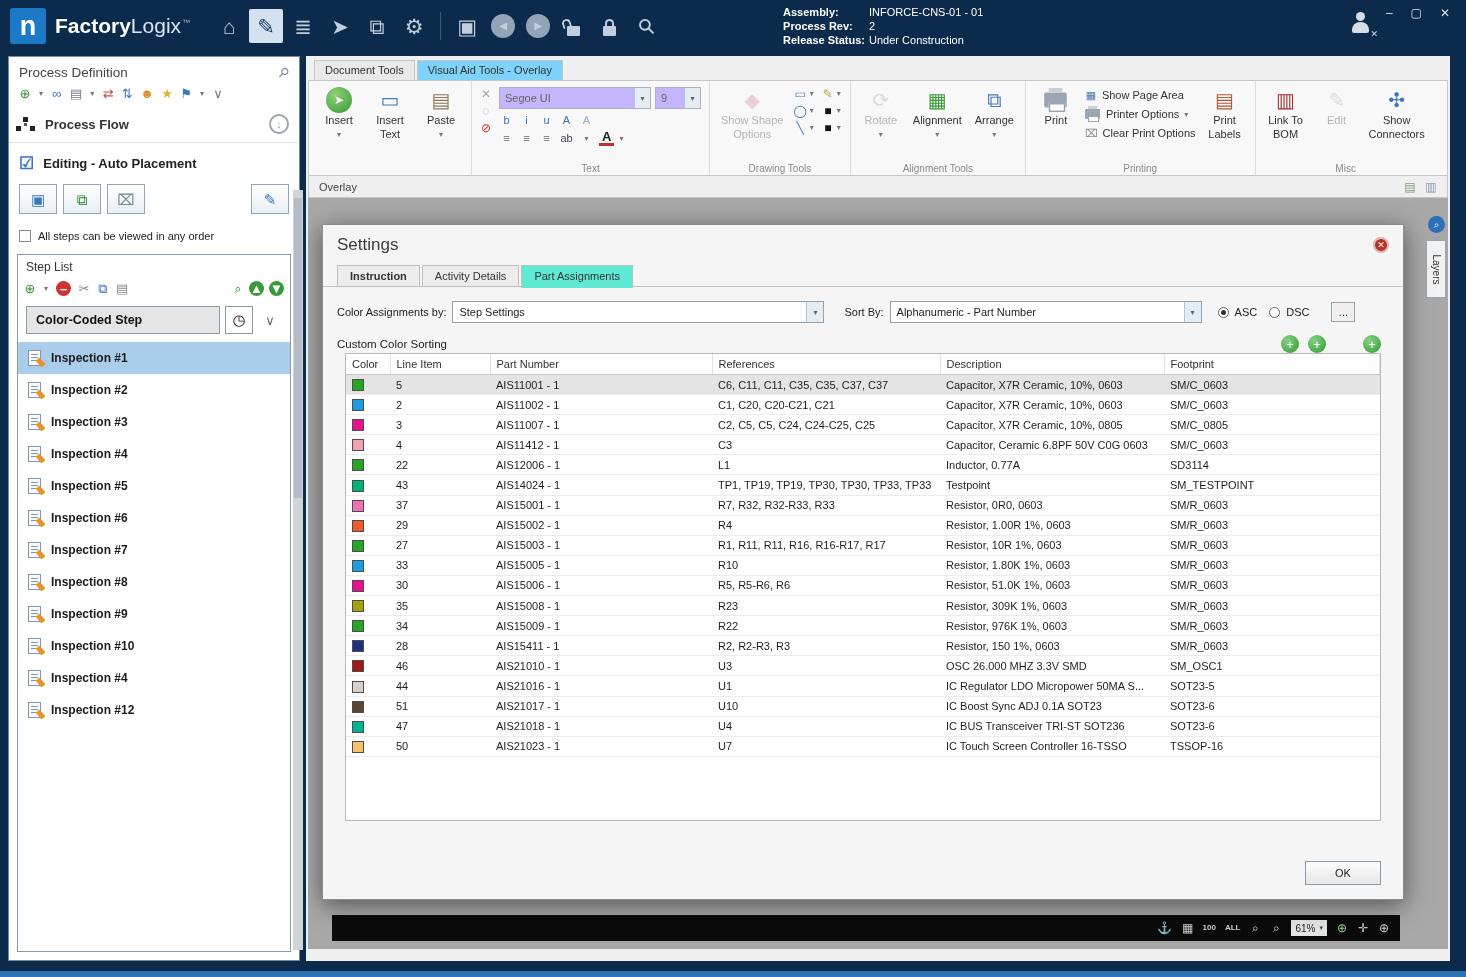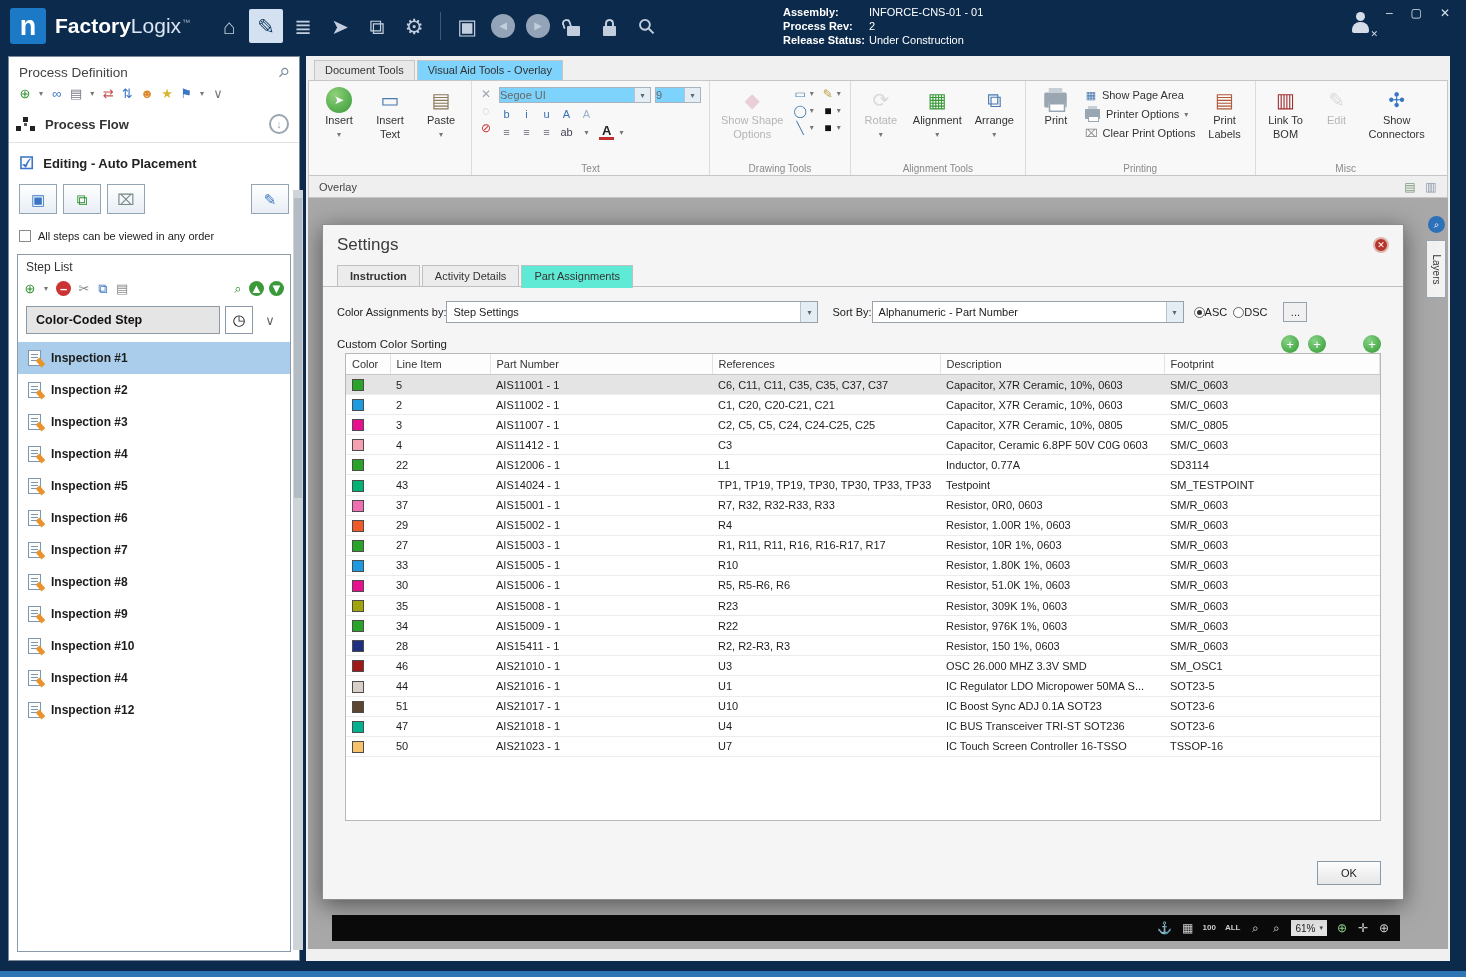--- a/index.html
+++ b/index.html
@@ -84,21 +84,21 @@
   .rbig.disabled{color:#b5b5b5;}
   .rbig.disabled .bigic{opacity:.45;}
   .dd{font-size:8px;color:#777;}
   .ins-circ{width:26px;height:26px;border-radius:50%;background:radial-gradient(circle at 35% 30%,#8fd07a,#379a37);color:#fff !important;font-size:12px !important;display:flex;align-items:center;justify-content:center;}
   .mini-col1{display:flex;flex-direction:column;gap:5px;padding-top:3px;}
   .mini-col1 .gicon{font-size:12px;}
   .mini-grid{display:grid;grid-template-columns:auto auto;gap:5px 2px;align-content:start;padding-top:3px;align-items:center;}
   .mini-grid .gicon{font-size:12px;}
   .text-col{display:flex;flex-direction:column;gap:4px;padding-top:2px;}
   .selrow{display:flex;gap:4px;}
-  .selbox{display:flex;align-items:center;border:1px solid #aab4be;background:#7dd3fc;height:16px;font-size:11px;color:#666;}
+  .selbox{display:flex;align-items:center;border:1px solid #aab4be;background:#c4b5fd;height:22px;font-size:11px;color:#666;padding-left:5px;}
   .selbox .arrow{margin-left:auto;width:16px;height:100%;background:#e4ecf4;border-left:1px solid #b8c4d0;display:flex;align-items:center;justify-content:center;font-size:8px;color:#567;}
   .fmt-row{display:flex;gap:5px;align-items:center;}
   .fmt-row .gicon{width:15px;height:14px;font-size:11px;}
   .font-color-A{font-weight:bold;color:#222;border-bottom:3px solid #c03030;line-height:12px;padding:0 3px;font-size:13px;}
   .pr-col{display:flex;flex-direction:column;gap:5px;font-size:11px;color:#333;padding-top:4px;}
   .pr-item{display:flex;align-items:center;gap:5px;white-space:nowrap;}
   .printer-ic{width:15px;height:10px;background:#9aa6b2;border-radius:1px;position:relative;flex:none;margin:3px 1px 3px 0;}
   .printer-ic::before{content:'';position:absolute;left:3px;top:-3px;width:9px;height:3px;background:#c7ced6;}
   .printer-ic::after{content:'';position:absolute;left:3px;bottom:-3px;width:9px;height:4px;background:#fff;border:1px solid #9aa6b2;}
   .printer-ic.big{transform:scale(1.5);margin:6px 4px;}
@@ -119,40 +119,40 @@
 
   
   .dialog{position:absolute;left:14px;top:26px;width:1082px;height:676px;background:#f5f5f5;border:1px solid #8d8d8d;box-shadow:0 5px 22px rgba(0,0,0,.5);}
   .dlg-header{display:flex;align-items:center;padding:10px 14px 2px;font-size:17px;color:#3c3c3c;}
   .dlg-close{margin-left:auto;width:16px;height:16px;border-radius:50%;background:#b5352a;color:#fff;font-size:9px;display:flex;align-items:center;justify-content:center;border:2px solid #dfb6af;}
   .dlg-tabs{display:flex;gap:2px;padding:8px 14px 0;position:relative;}
   .dlg-tabs::after{content:'';position:absolute;left:0;right:0;bottom:0;height:1px;background:#c0c0c0;}
   .dtab{padding:4px 12px 5px;font-size:11px;color:#333;background:#ececec;border:1px solid #c0c0c0;border-bottom:none;white-space:nowrap;}
   .dtab.bold{font-weight:bold;}
   .dtab.active{background:#5eead4;z-index:2;margin-bottom:-1px;}
-  .dlg-controls{display:flex;align-items:center;padding:14px 14px 2px;font-size:11px;color:#222;}
+  .dlg-controls{display:flex;align-items:center;gap:6px;padding:14px 14px 2px;font-size:11px;color:#222;}
   .dlg-sel{border:1px solid #98a2ac;background:#fff;height:22px;display:flex;align-items:center;padding-left:6px;font-size:11px;color:#222;}
   .dlg-sel .arrow{margin-left:auto;width:17px;height:100%;background:#e4ecf4;border-left:1px solid #b8c4d0;display:flex;align-items:center;justify-content:center;font-size:8px;color:#567;}
   .w-steps{width:372px;}.w-sort{width:312px;margin-right:10px;}
   .radio{width:11px;height:11px;border:1px solid #666;border-radius:50%;background:#fff;position:relative;flex:none;}
   .radio.sel::after{content:'';position:absolute;left:2px;top:2px;width:5px;height:5px;border-radius:50%;background:#333;}
   .rlab{margin-right:6px;}
   .more-btn{width:24px;height:20px;border:1px solid #98a2ac;background:#f0f0f0;font-size:11px;display:flex;align-items:center;justify-content:center;margin-left:10px;color:#333;}
   .sorting-row{display:flex;align-items:center;padding:10px 14px 4px;font-size:11.5px;color:#222;}
   .green-btns{margin-left:auto;display:flex;gap:9px;align-items:center;padding-right:8px;}
   .green-btn{width:18px;height:18px;border-radius:50%;background:radial-gradient(circle at 35% 30%,#86d186,#2f9a2f);color:#fff;font-size:13px;display:flex;align-items:center;justify-content:center;}
   .green-btn.last{margin-left:28px;}
   .table-wrap{position:absolute;left:22px;right:22px;top:128px;bottom:78px;border:1px solid #b8b8b8;background:#fff;overflow:hidden;}
   table.parts{width:100%;border-collapse:collapse;table-layout:fixed;font-size:11px;}
   .c0{width:44px}.c1{width:100px}.c2{width:222px}.c3{width:228px}.c4{width:224px}
   table.parts th{text-align:left;padding:4px 6px;border-right:1px solid #e2e2e2;border-bottom:1px solid #c8c8c8;font-weight:normal;color:#333;background:#fdfdfd;white-space:nowrap;}
   table.parts td{padding:3px 6px;border-bottom:1px solid #ececec;white-space:nowrap;overflow:hidden;text-overflow:ellipsis;color:#1e1e1e;}
   table.parts tr.selected td{background:#e4e4e4;}
   .swatch{display:inline-block;width:12px;height:12px;border:1px solid #4c4c4c;vertical-align:middle;}
-  .ok-btn{position:absolute;right:22px;bottom:14px;width:64px;height:24px;border:1px solid #8a9aa8;background:linear-gradient(#fdfdfd,#e6e6e6);font-size:11px;display:flex;align-items:center;justify-content:center;color:#222;}
+  .ok-btn{position:absolute;right:22px;bottom:14px;width:76px;height:24px;border:1px solid #8a9aa8;background:linear-gradient(#fdfdfd,#e6e6e6);font-size:11px;display:flex;align-items:center;justify-content:center;color:#222;}
 </style>
 </head>
 <body>
 
 <div class="app">
 
   <div class="titlebar">
     <div class="logo">
         <span>n</span>
       </div>

